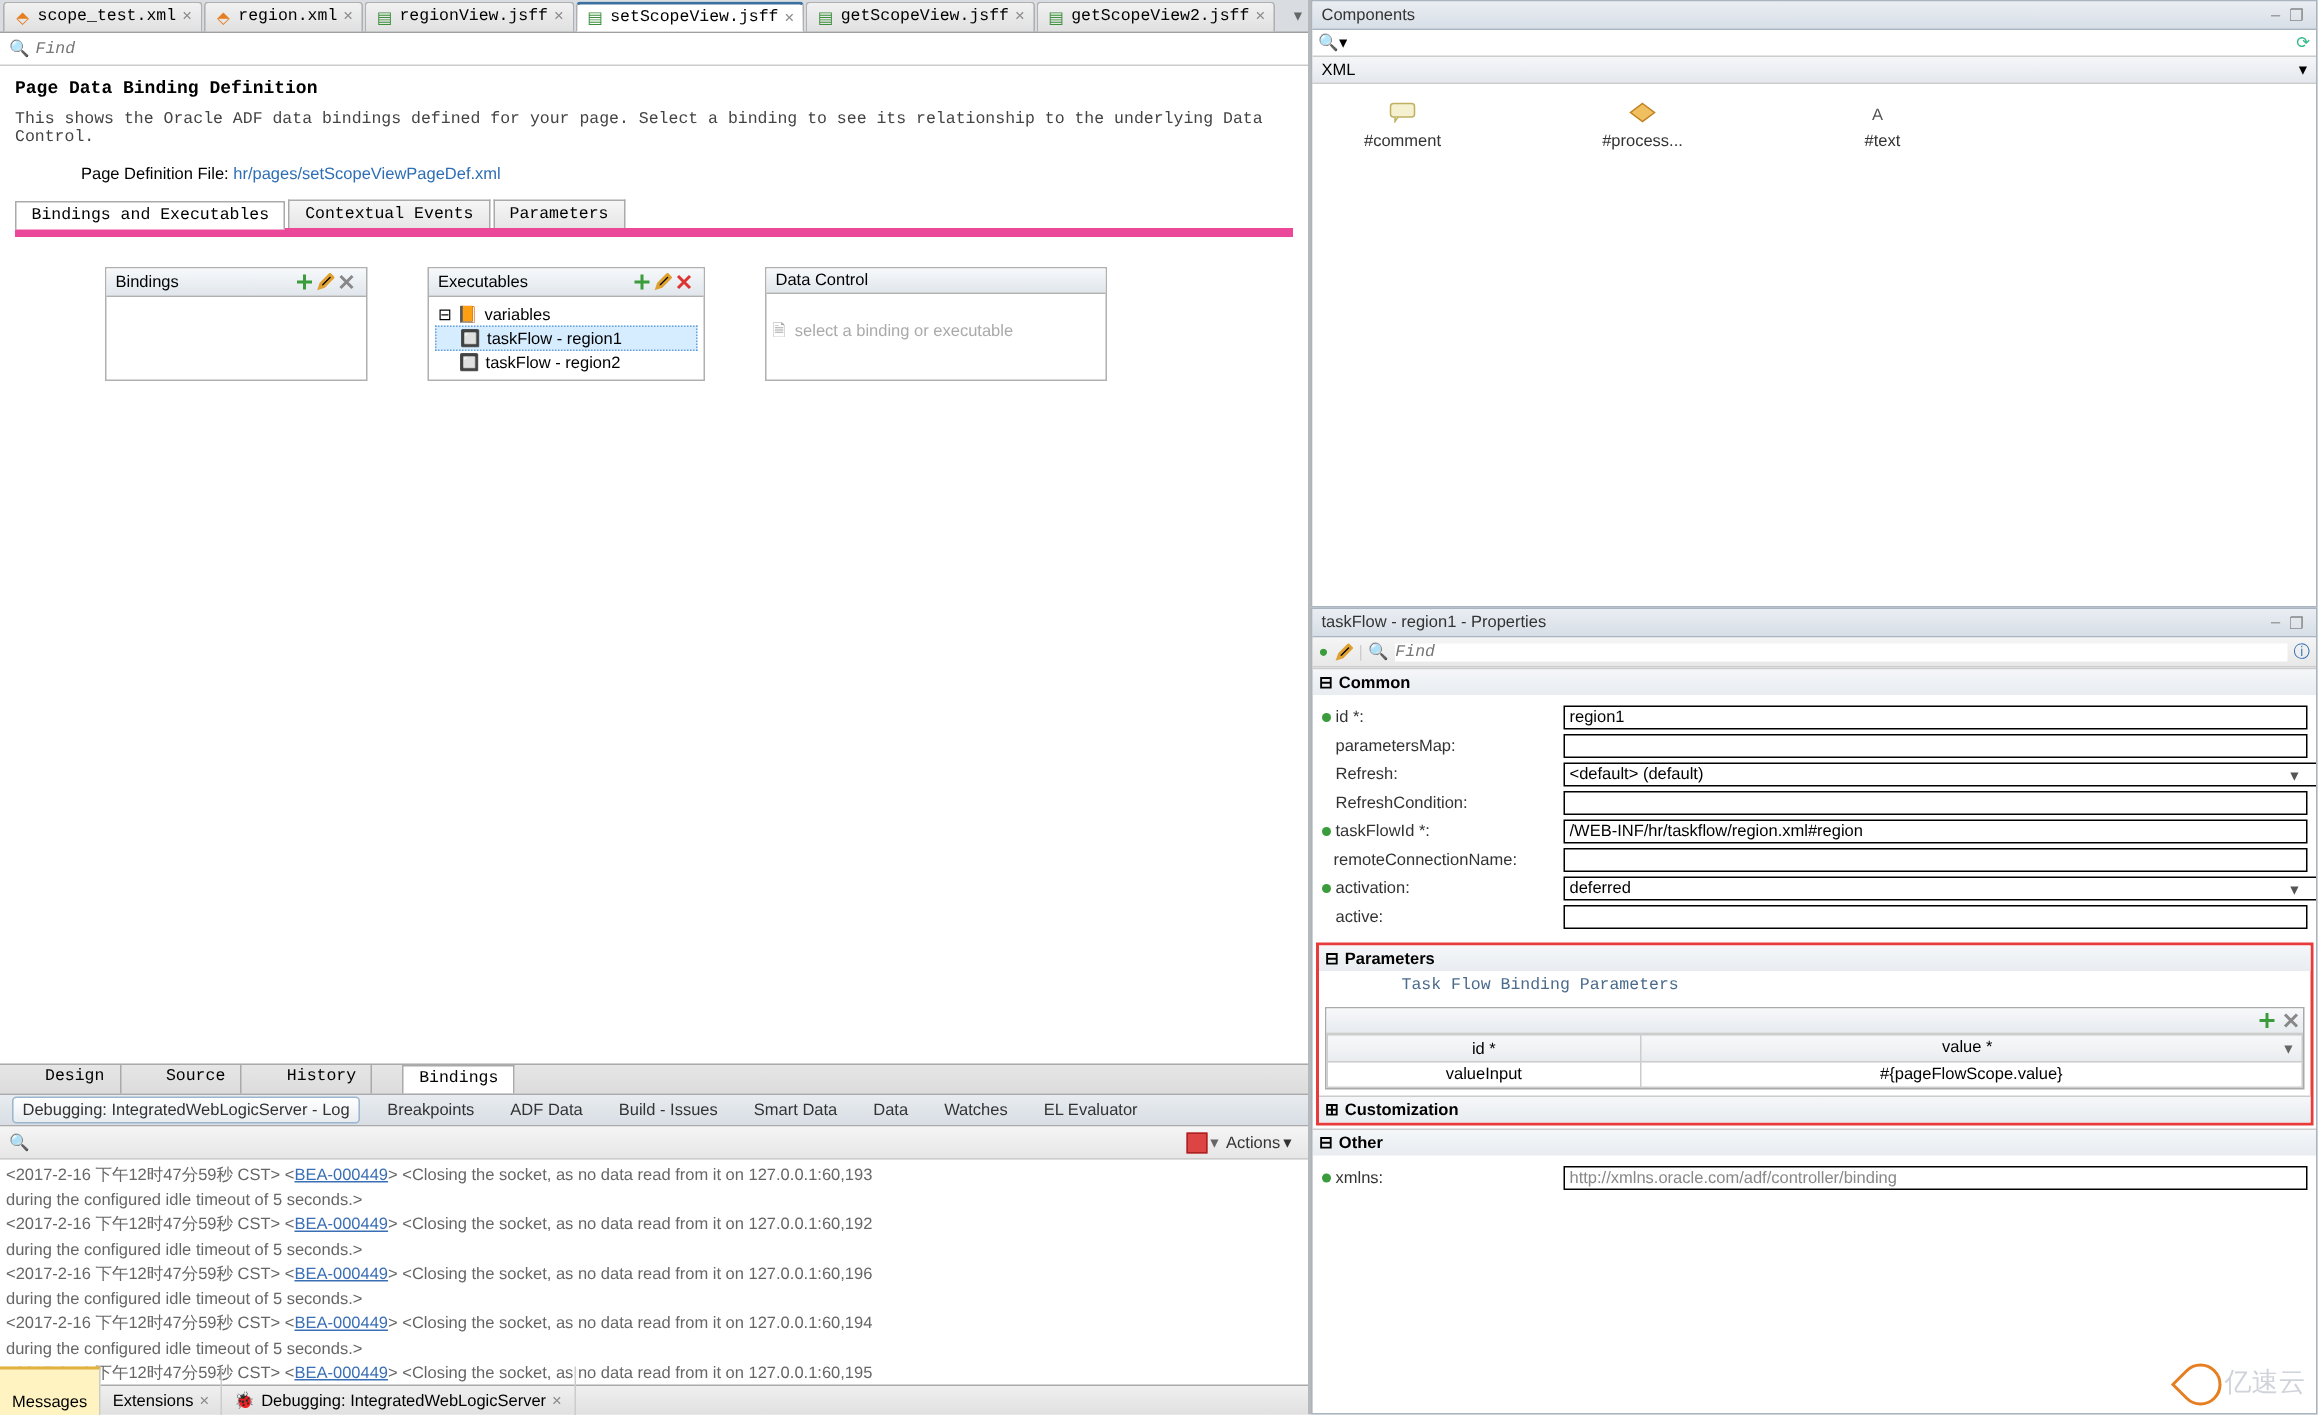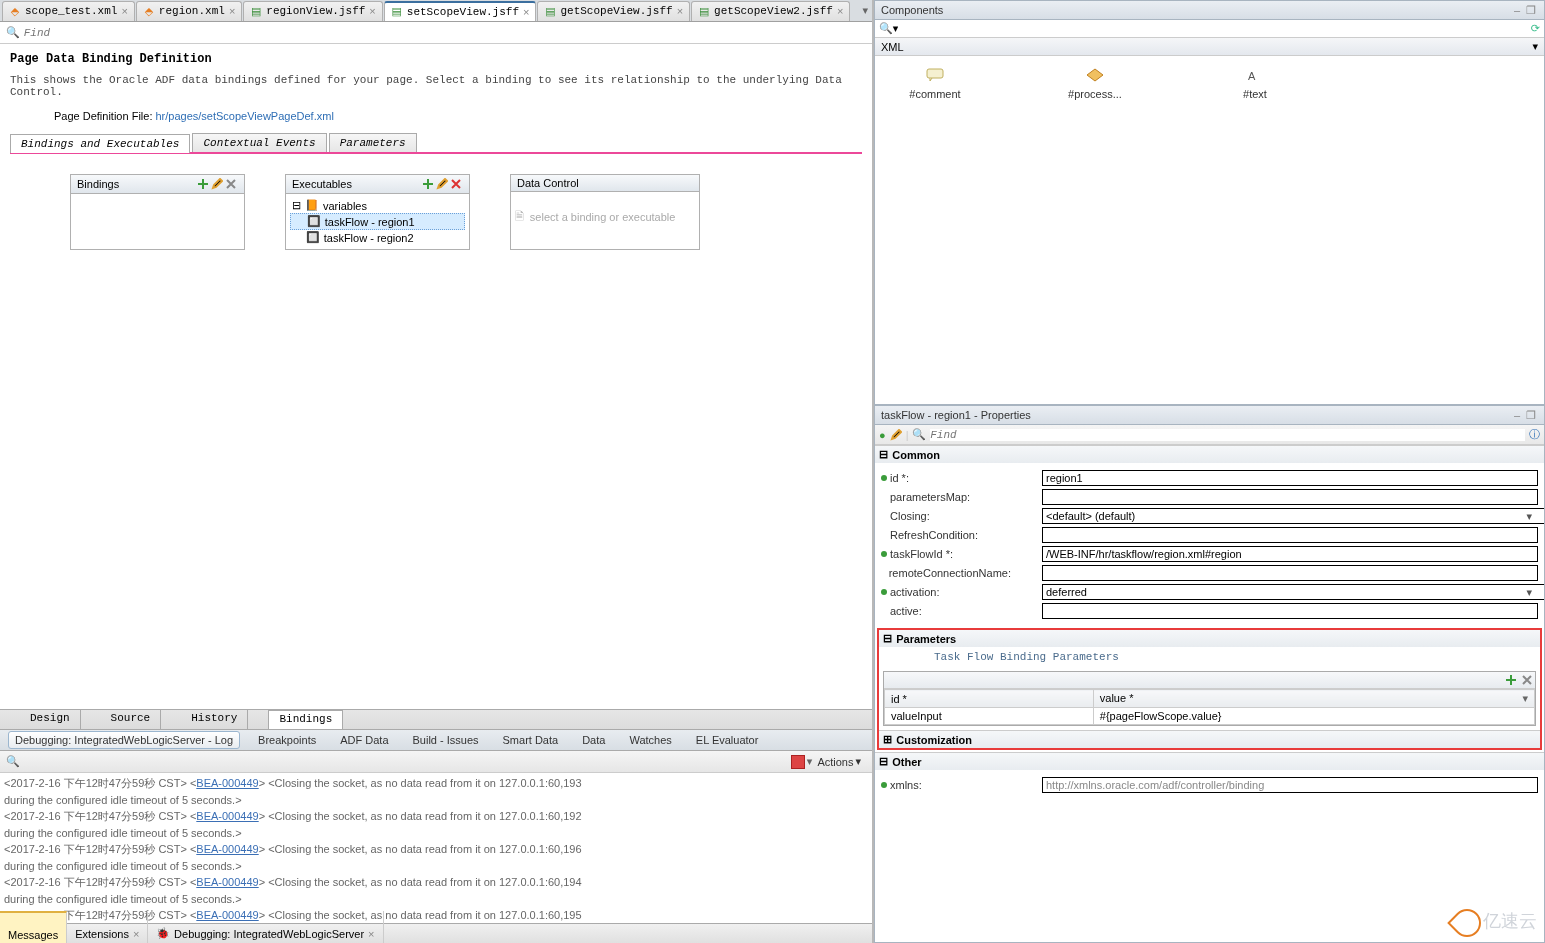--- a/index.html
+++ b/index.html
@@ -26,21 +26,21 @@
 .find-bar input { border:none; outline:none; flex:1; font-style:italic; color:#888; font-family:"Courier New",monospace;}
 
 
 .editor-body { flex:1; background:#fff; overflow:auto; padding:8px 10px; }
 .page-title { font-weight:bold; font-family:"Courier New",monospace; font-size:12px; margin-bottom:8px;}
 .page-desc { font-family:"Courier New",monospace; color:#444; margin-bottom:12px;}
 .page-def-file { font-family:"Courier New",monospace; margin-bottom:10px;padding-left:44px;}
 .page-def-file a { color:#2e6eb5; text-decoration:none;}
 
 
-.inner-tabs { display:flex; border-bottom:2px solid #ec4899;font-style:italic; }
+.inner-tabs { display:flex; border-bottom:6px solid #ec4899; }
 .inner-tab { padding:3px 10px; border:1px solid #aaa; border-bottom:none; margin-right:2px; background:linear-gradient(#f6f6f6,#e6e6e6); cursor:pointer; font-family:"Courier New",monospace;}
 .inner-tab.active { background:#fff; position:relative; top:1px;}
 
 
 .panels-row { display:flex; gap:40px; margin-top:20px; padding-left:60px;}
 .panel { border:1px solid #b0b0b0; background:#fff; min-width:170px; }
 .panel-hdr { display:flex; align-items:center; background:linear-gradient(#f7f9fb,#e0e6ec); border-bottom:1px solid #b0b0b0; padding:2px 6px; font-family:"Courier New",monospace;}
 .panel-hdr .spacer { flex:1; }
 .panel-hdr .ico { width:14px; height:14px; cursor:pointer; display:inline-flex; align-items:center; justify-content:center;}
 .panel-body { min-height:50px; padding:4px; }
@@ -108,21 +108,21 @@
 .fld input,.fld select{flex:1;border:1px solid #000000;padding:1px 3px;font-family:Liberation Sans, sans-serif;background:#fff;margin-left:31px;}
 .fld .dd-arrow{position:relative;}
 .fld .dd-arrow::after{content:"▾";position:absolute;right:6px;top:2px;color:#555;pointer-events:none;}
 
 
 .params-sect{border:2px solid #e83b3b; position:relative; margin:2px;}
 .params-sub{font-family:"Courier New",monospace;color:#4a6b8c;padding:4px 8px 8px 28px;margin-left:27px;}
 .params-tblwrap{border:1px solid #aaa;margin:0 4px 4px 4px;}
 .params-tb{display:flex;justify-content:flex-end;gap:4px;padding:2px;border-bottom:1px solid #ccc;background:linear-gradient(#f7f8fa,#e7ebef);}
 .params-table{width:100%;border-collapse:collapse;font-family:"Courier New",monospace;}
-.params-table th,.params-table td{border:1px solid #ccc;padding:2px 6px;text-align:left;}
+.params-table th,.params-table td{border:1px solid #ccc;padding:2px 6px;text-align:center;}
 .params-table th{background:linear-gradient(#f7f8fa,#e9ecef);font-weight:normal;}
 .params-table th .dd{float:right;color:#666;}
 
 .watermark{position:fixed;right:8px;bottom:6px;font-size:18px;color:#d0d4da;font-family:"Microsoft YaHei";text-shadow:0 0 3px #fff;}
 .watermark .lg{width:28px;height:28px;display:inline-block;vertical-align:middle;border:2px solid #e67e22;border-radius:0 50% 50% 50%;transform:rotate(-45deg);margin-right:2px;}
 
 
 svg{display:block;}
 .ic-plus path{stroke:#3a9c3a;stroke-width:2;}
 .ic-pen path{stroke:#e0a030;stroke-width:2;}
@@ -258,21 +258,21 @@
                   <span>🔲</span>
                   <span>taskFlow - region1</span>
                 </div>
                 <div class="row ind1">
                   <span>🔲</span>
                   <span>taskFlow - region2</span>
                 </div>
               </div>
       </div>
 
-      <div class="panel" style="width:190px">
+      <div class="panel" style="width:228px">
         <div class="panel-hdr">
           <span>Data Control</span>
           <span class="spacer"></span>
         </div>
         <div class="panel-body dc-placeholder">
           <span>🗎</span>
           <span>select a binding or executable</span>
         </div>
       </div>
     </div>
@@ -417,21 +417,21 @@
             <div class="fld">
                   <span class="fld-lbl">
                     <span style="width:6px"></span>
                     <span>parametersMap:</span>
                   </span>
                   <input value="" style="">
                 </div>
             <div class="fld">
                   <span class="fld-lbl">
                     <span style="width:6px"></span>
-                    <span>Closing:</span>
+                    <span>Refresh:</span>
                   </span>
                   <span class="dd-arrow" style="flex:1;position:relative;"><input style="width: 100%;" value="&lt;default&gt; (default)"></span>
                 </div>
             <div class="fld">
                   <span class="fld-lbl">
                     <span style="width:6px"></span>
                     <span>RefreshCondition:</span>
                   </span>
                   <input value="" style="">
                 </div>

